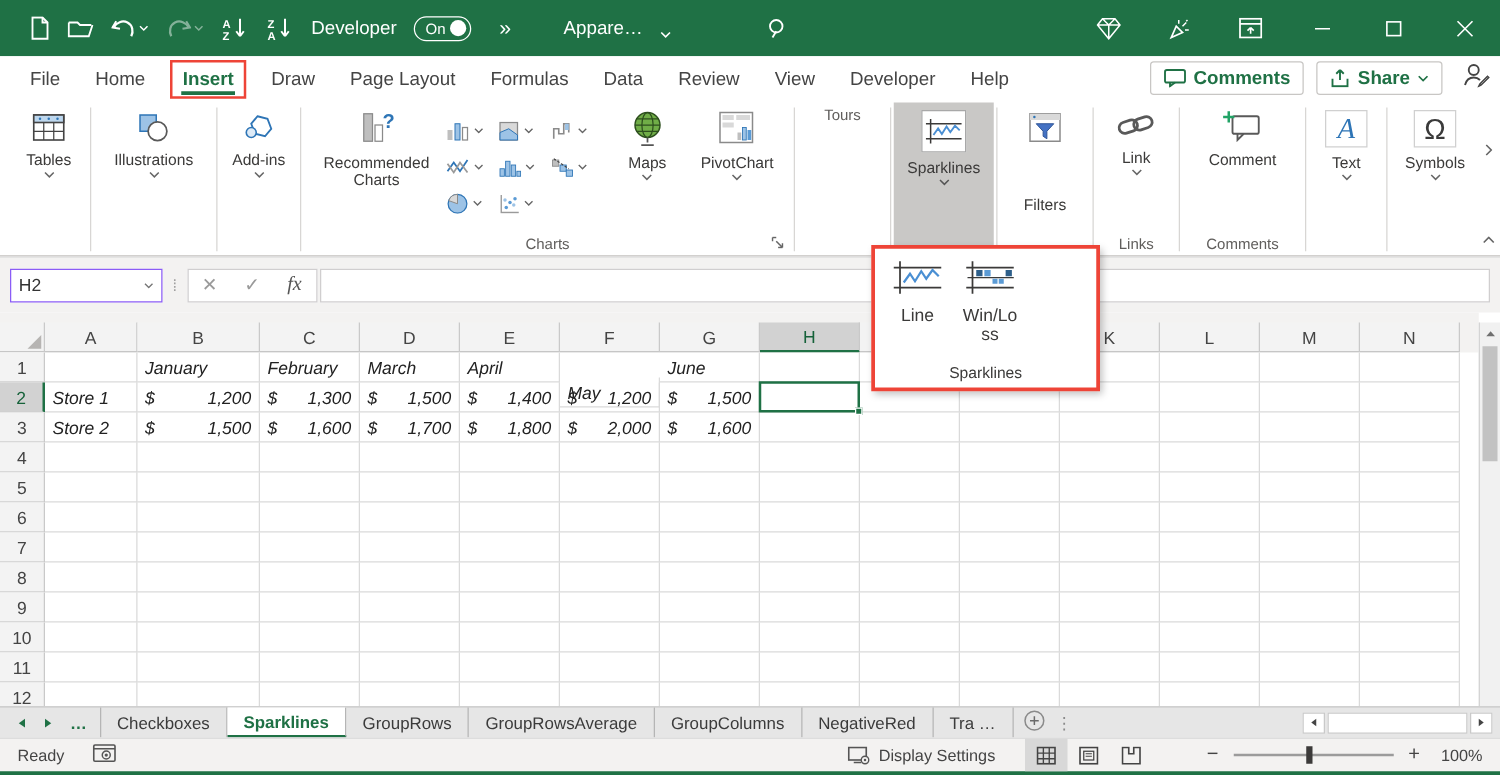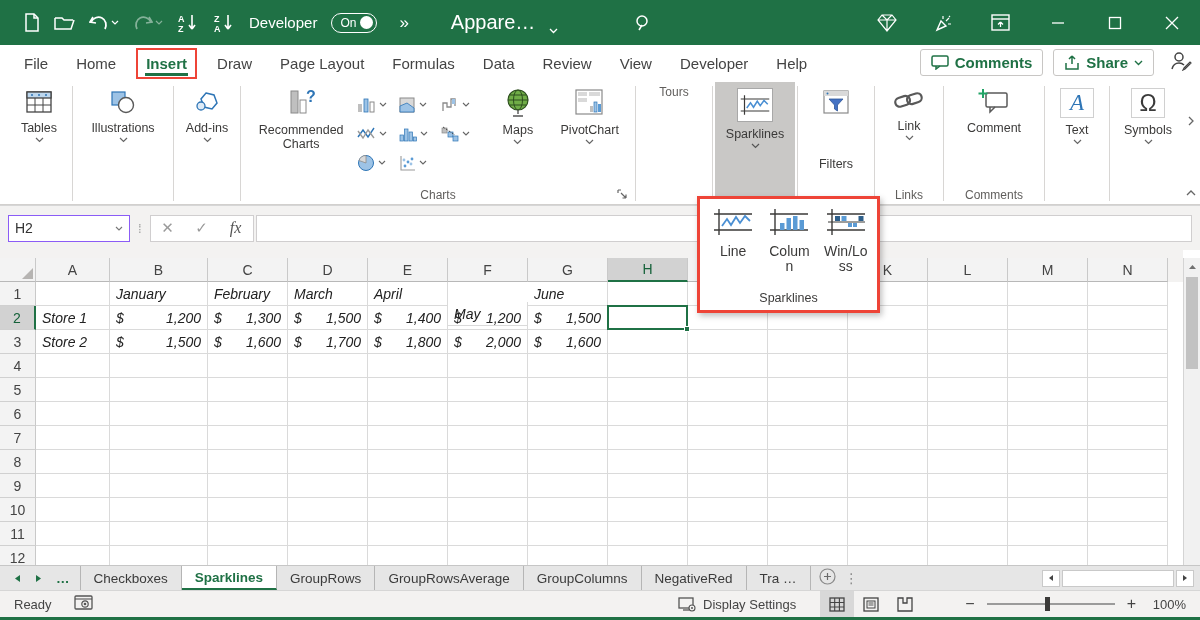--- a/index.html
+++ b/index.html
@@ -9,21 +9,21 @@
   
   .titlebar { position:absolute; left:0; top:0; width:1200px; height:45px; background:#1f7145; display:flex; align-items:center; color:#fff; }
   .tb-left { display:flex; align-items:center; gap:14px; padding-left:24px; }
   .tb-ic { display:flex; align-items:center; gap:2px; }
   .tb-ic svg { display:block; }
   .dim { opacity:.45; }
   .tb-txt { font-size:15px; color:#fff; white-space:nowrap; }
   .toggle { display:flex; align-items:center; gap:4px; border:1.5px solid #fff; border-radius:10px; padding:1px 3px 1px 8px; height:20px; }
   .tgl-txt { font-size:12px; color:#fff; }
   .tgl-knob { width:13px; height:13px; border-radius:50%; background:#fff; }
-  .doc { display:flex; align-items:flex-end; gap:14px; margin-left:28px; font-size:20px; }
+  .doc { display:flex; align-items:flex-end; gap:14px; margin-left:28px; font-size:15px; }
   .tb-search { margin-left:62px; }
   .tb-right { position:absolute; right:0; top:0; height:45px; display:flex; align-items:center; gap:0; }
   .tb-rbtn { width:57px; height:45px; display:flex; align-items:center; justify-content:center; }
 
   
   .menubar { position:absolute; left:0; top:45px; width:1200px; height:37px; background:#fff; display:flex; align-items:center; }
   .tabstrip { display:flex; align-items:center; padding-left:10px; }
   .mtab { font-size:15px; color:#444; margin:0 12px; padding:7px 2px; cursor:default; white-space:nowrap; }
   .mtab.active { position:relative; color:#1f7145; font-weight:bold; border:2px solid #ee4437; margin:0 6px; padding:5px 8px; }
   .mtab.active::after { content:""; position:absolute; left:7px; right:7px; bottom:1px; height:3px; background:#1f7145; }
@@ -858,30 +858,20 @@
         <div class="spitem">
           <span><svg width="40" height="28" viewBox="0 0 40 28">
               <path d="M6 1v26M1 6h38M1 22h38" stroke="#3b3a39" stroke-width="1.4" fill="none"></path>
               <path d="M9 18l5-7 4 6 5-8 4 6 5-7 5 5" fill="none" stroke="#4a8fd3" stroke-width="1.8"></path>
             </svg></span>
           <span class="lbl">Line</span>
         </div>
         <div class="spitem">
           <span><svg width="40" height="28" viewBox="0 0 40 28">
               <path d="M6 1v26M1 6h38M1 22h38" stroke="#3b3a39" stroke-width="1.4" fill="none"></path>
-              <rect x="11" y="15" width="4.5" height="7" fill="#5b9bd5"></rect>
-              <rect x="17.5" y="10" width="4.5" height="12" fill="#5b9bd5"></rect>
-              <rect x="24" y="8" width="4.5" height="14" fill="#5b9bd5"></rect>
-              <rect x="30.5" y="12" width="4.5" height="10" fill="#5b9bd5"></rect>
-            </svg></span>
-          <span class="lbl">Column</span>
-        </div>
-        <div class="spitem">
-          <span><svg width="40" height="28" viewBox="0 0 40 28">
-              <path d="M6 1v26M1 6h38M1 22h38" stroke="#3b3a39" stroke-width="1.4" fill="none"></path>
               <path d="M2 14h37" stroke="#3b3a39" stroke-width="1"></path>
               <rect x="9" y="8" width="5" height="5" fill="#2e5f8a"></rect>
               <rect x="15.5" y="8" width="5" height="5" fill="#5b9bd5"></rect>
               <rect x="22" y="15" width="4" height="4" fill="#5b9bd5"></rect>
               <rect x="27" y="15" width="4" height="4" fill="#5b9bd5"></rect>
               <rect x="32.5" y="8" width="5" height="5" fill="#2e5f8a"></rect>
             </svg></span>
           <span class="lbl">Win/Loss</span>
         </div>
       </div>

